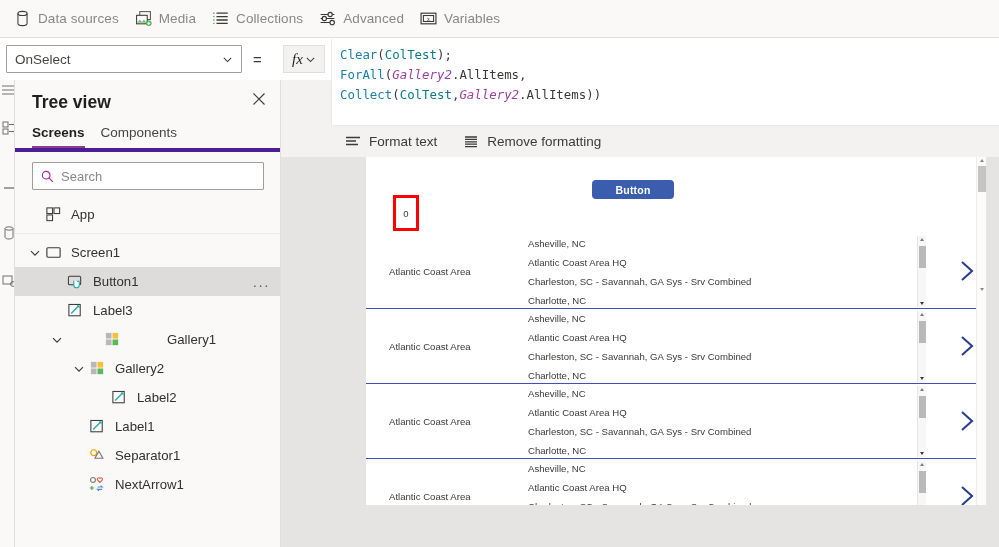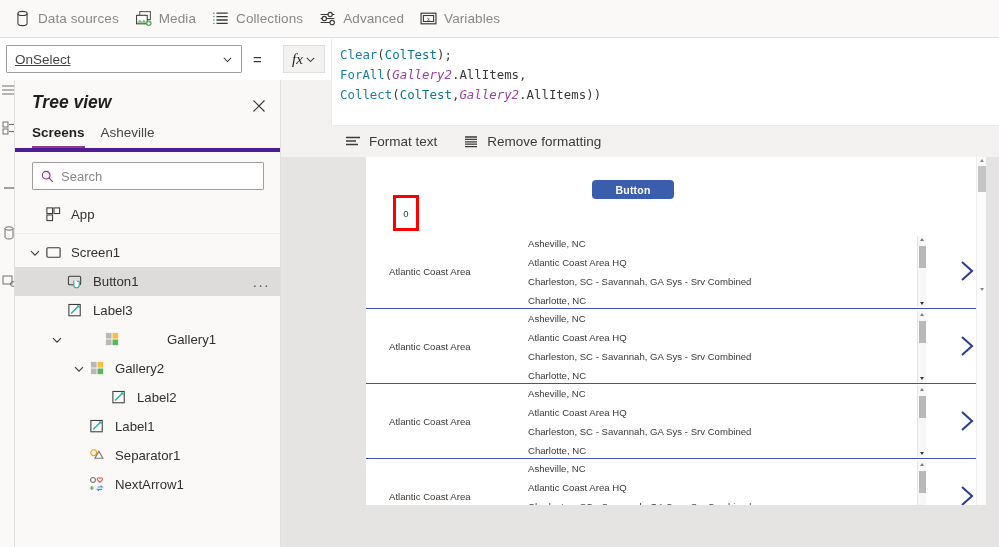--- a/index.html
+++ b/index.html
@@ -36,21 +36,21 @@
   .propbar {
     position: absolute; left: 0; top: 38px; width: 999px; height: 42px;
     background: #ffffff;
   }
   .propsel {
     position: absolute; left: 6px; top: 7px; width: 236px; height: 28px;
     border: 1px solid #a19f9d; background: #fff; border-radius: 1px;
     display: flex; align-items: center; padding: 0 8px;
     cursor: pointer;
   }
-  .propsel .v { font-size: 13.5px; color: #484644; flex: 1; text-decoration: underline; }
+  .propsel .v { font-size: 13.5px; color: #484644; flex: 1; }
   .chev { width: 11px; height: 11px; flex: none; }
   .eqsign {
     position: absolute; left: 253px; top: 13px;
     font-size: 15px; color: #3b3a39; font-weight: 400;
   }
   .fxbtn {
     position: absolute; left: 283px; top: 45px; width: 42px; height: 28px;
     background: #f3f2f1; border: 1px solid #e1dfdd;
     display: flex; align-items: center; justify-content: center; gap: 2px;
     cursor: pointer;
@@ -94,23 +94,22 @@
   }
   .railicon { position: absolute; left: 1px; width: 16px; height: 16px; opacity: .72; }
 
   
   .treepane {
     position: absolute; left: 15px; top: 80px; width: 266px; height: 467px;
     background: #faf9f8; border-right: 1px solid #e1dfdd;
     overflow: hidden;
   }
   .tv-head {
-    display: flex; align-items: flex-end; justify-content: space-between;
+    display: flex; align-items: flex-start; justify-content: space-between;
     padding: 12px 14px 6px 17px;
-    font-style: italic;
   }
   .tv-title { font-size: 17.5px; color: #201f1e; font-weight: 600; }
   .tv-close { width: 14px; height: 14px; cursor: pointer; }
   .tv-tabs {
     display: flex; gap: 16px; padding: 6px 0 0 17px;
     border-bottom: 4px solid #4c1d95;
   }
   .tv-tab {
     font-size: 13.5px; color: #484644; padding-bottom: 6px;
     border-bottom: 2px solid transparent; cursor: pointer;
@@ -334,21 +333,21 @@
   <div class="treepane">
     <div class="tv-head">
       <span class="tv-title">Tree view</span>
       <svg class="tv-close" viewBox="0 0 14 14">
         <path d="M1.5 1.5l11 11M12.5 1.5l-11 11" stroke="#3b3a39" stroke-width="1.1"></path>
       </svg>
     </div>
 
     <div class="tv-tabs">
       <div class="tv-tab active">Screens</div>
-      <div class="tv-tab">Asheville</div>
+      <div class="tv-tab">Components</div>
     </div>
 
     <div class="tv-searchwrap">
       <div class="tv-search">
         <svg class="magnify" viewBox="0 0 14 14">
           <circle cx="5.6" cy="5.6" r="4.1" fill="none" stroke="#a0299c" stroke-width="1.2"></circle>
           <path d="M8.7 8.7l4.1 4.1" stroke="#a0299c" stroke-width="1.2"></path>
         </svg>
         <span class="ph">Search</span>
       </div>

